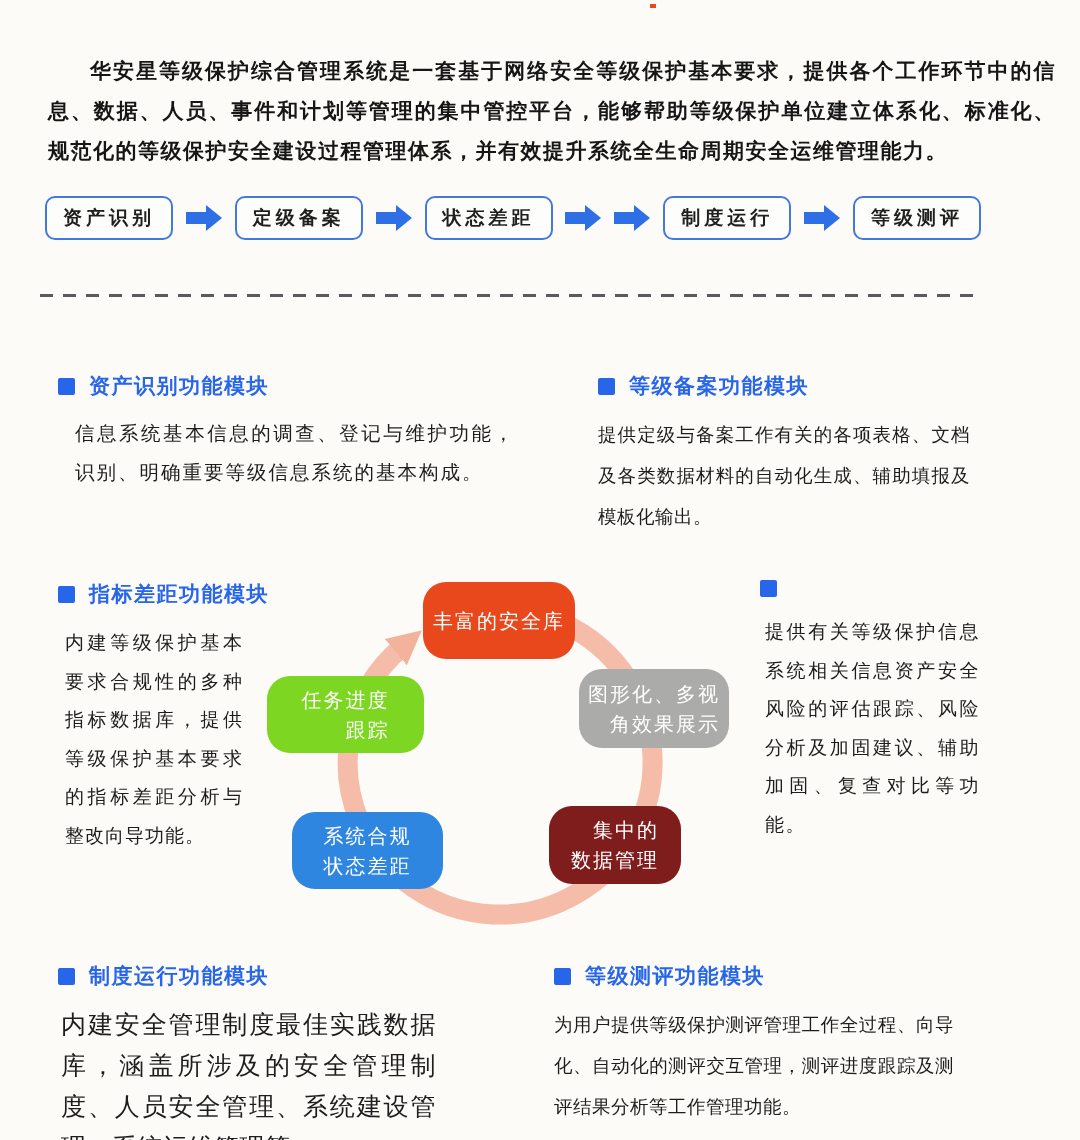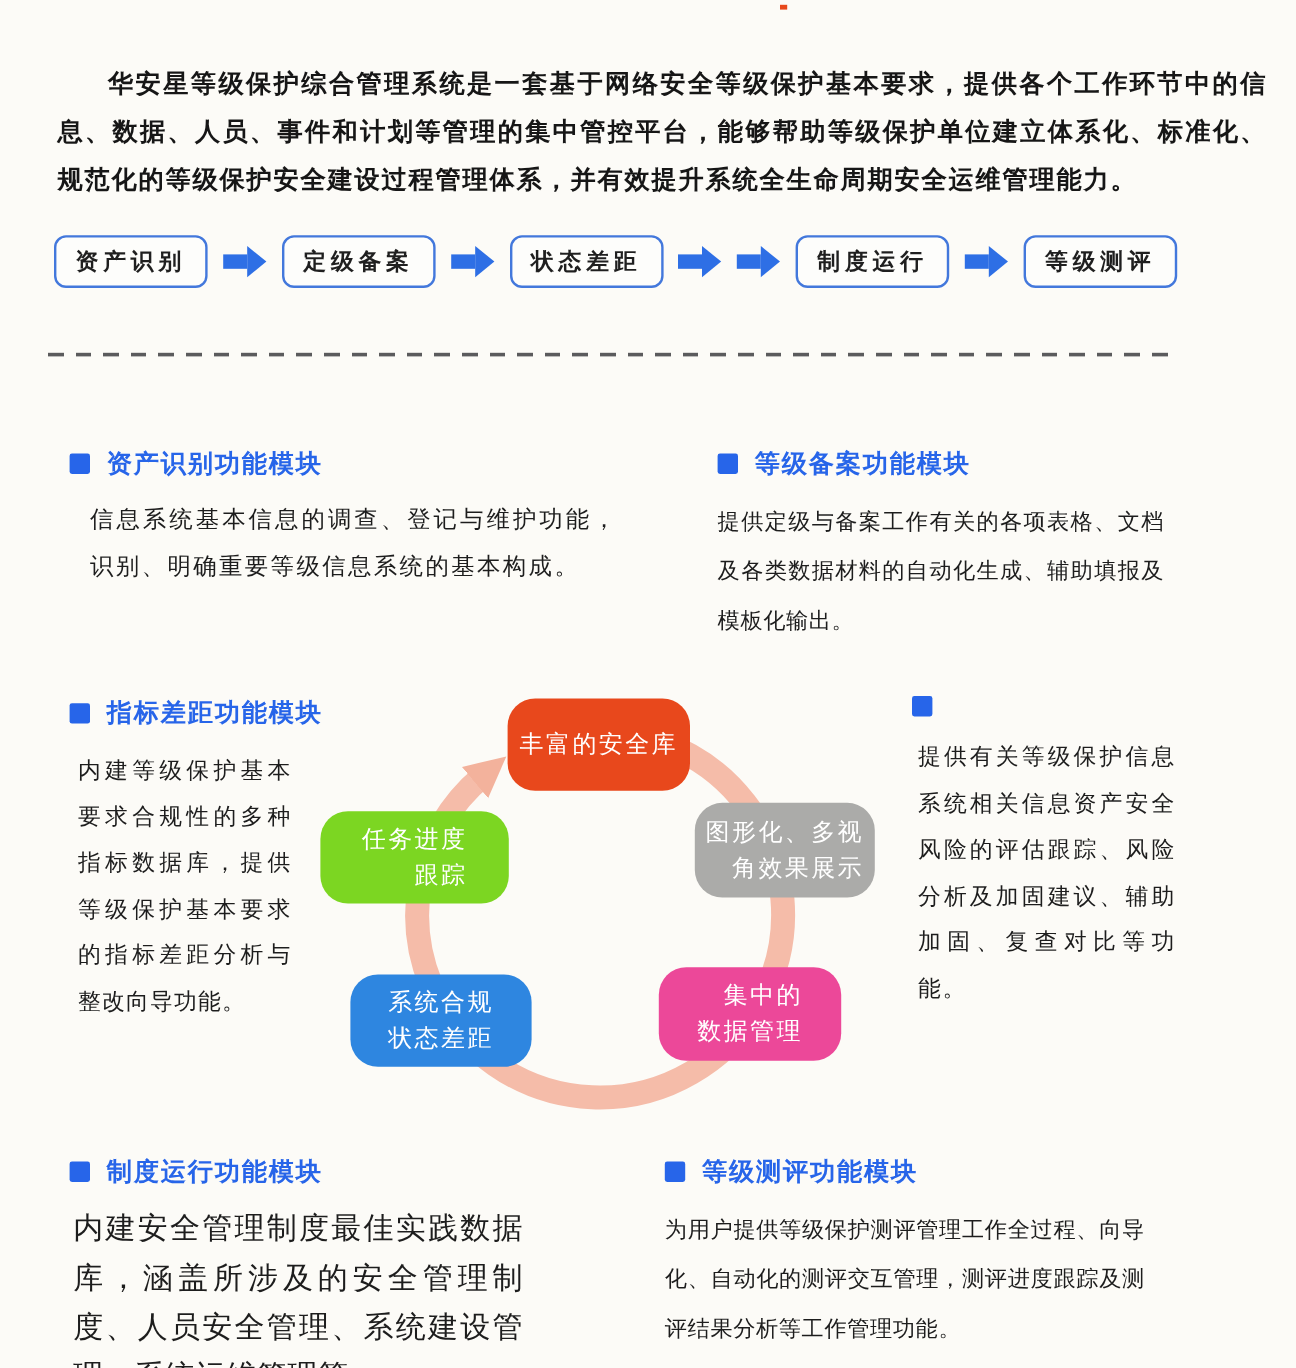--- a/index.html
+++ b/index.html
@@ -88,21 +88,21 @@
   .cycle-box{
     position:absolute;
     display:flex;align-items:center;justify-content:center;
     color:#ffffff;font-size:20px;font-weight:500;letter-spacing:2px;
     line-height:30px;text-align:right;white-space:pre-line;
     border-radius:23px;
   }
   #cyc-top   {left:423px;top:582px;width:152px;height:77px;background:#e8481c;}
   #cyc-right {left:579px;top:669px;width:150px;height:79px;background:#ababa9;}
   #cyc-left  {left:267px;top:676px;width:157px;height:77px;background:#7cd622;}
-  #cyc-bright{left:549px;top:806px;width:152px;height:78px;background:#ec4899;}
+  #cyc-bright{left:549px;top:806px;width:132px;height:78px;background:#7f1d1d;}
   #cyc-bleft {left:292px;top:812px;width:151px;height:77px;background:#2e86e0;}
 </style>
 </head>
 <body>
 
 <div class="canvas">
 
   <div class="red-mark"></div>
 
   <p class="intro">华安星等级保护综合管理系统是一套基于网络安全等级保护基本要求，提供各个工作环节中的信息、数据、人员、事件和计划等管理的集中管控平台，能够帮助等级保护单位建立体系化、标准化、规范化的等级保护安全建设过程管理体系，并有效提升系统全生命周期安全运维管理能力。</p>

